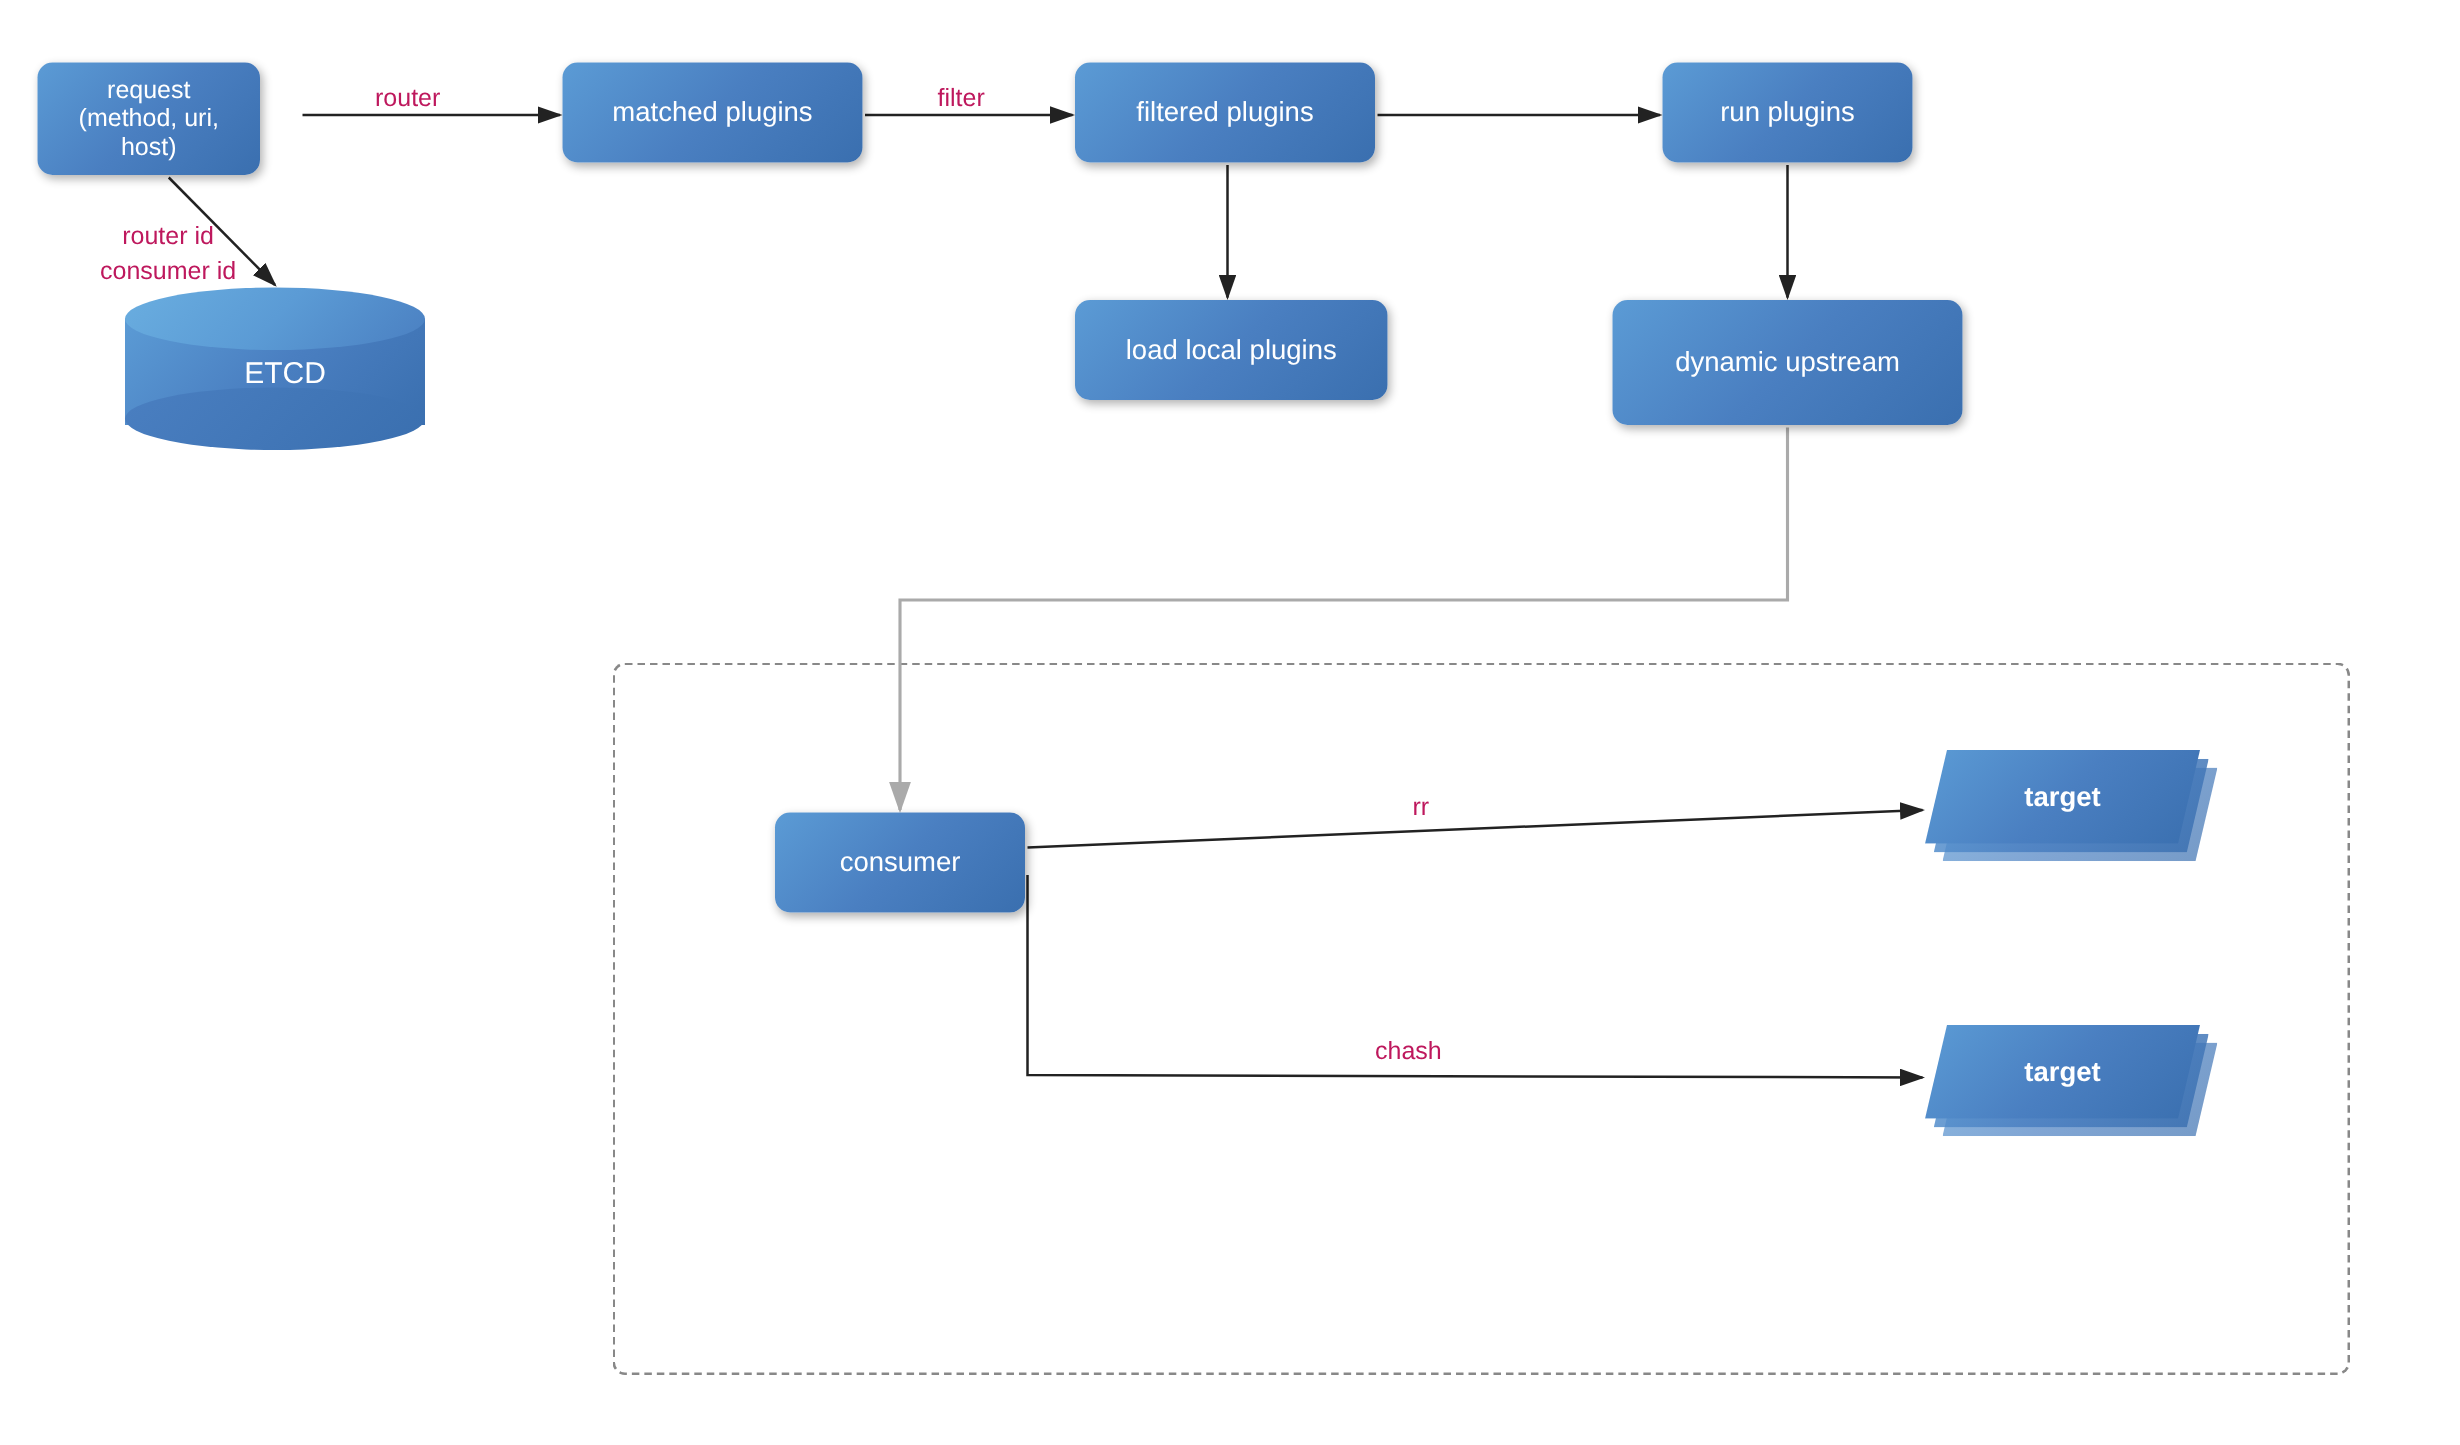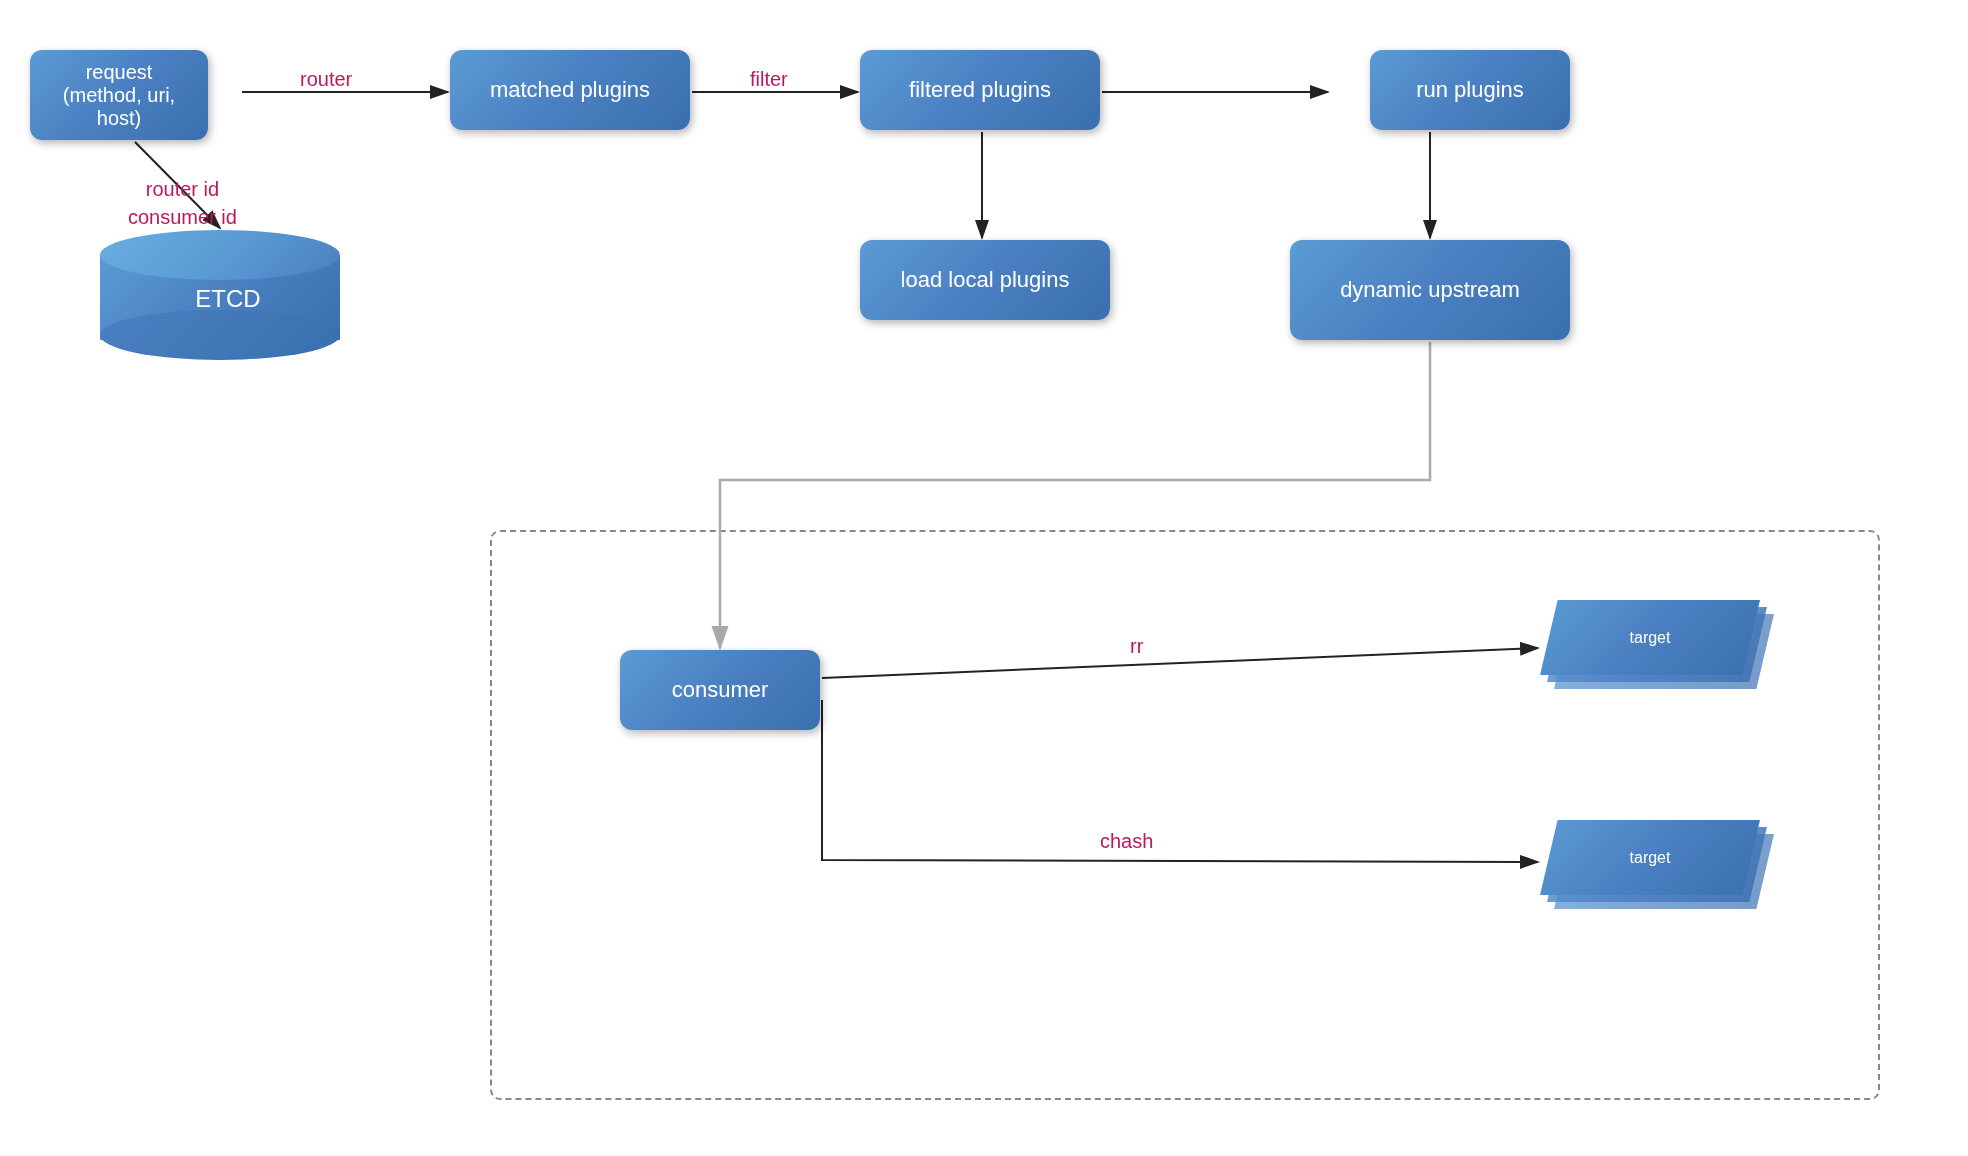--- a/index.html
+++ b/index.html
@@ -47,21 +47,20 @@
       left: 860px;
       top: 50px;
       width: 240px;
       height: 80px;
     }
     .node-run {
       left: 1330px;
       top: 50px;
       width: 200px;
       height: 80px;
-      margin-left: 40px;
     }
     .node-load-local {
       left: 860px;
       top: 240px;
       width: 250px;
       height: 80px;
     }
     .node-dynamic {
       left: 1290px;
       top: 240px;
@@ -126,22 +125,22 @@
     }
     .target-shape {
       width: 220px;
       height: 75px;
       background: linear-gradient(135deg, #5b9bd5 0%, #4a7fc1 50%, #3a6faf 100%);
       clip-path: polygon(8% 0%, 100% 0%, 92% 100%, 0% 100%);
       display: flex;
       align-items: center;
       justify-content: center;
       color: white;
-      font-size: 16px;
-      font-weight: 400;
+      font-size: 22px;
+      font-weight: 700;
       position: absolute;
     }
     .target-stack-1 {
       top: 14px;
       left: 14px;
       opacity: 0.7;
     }
     .target-stack-2 {
       top: 7px;
       left: 7px;
@@ -219,21 +218,21 @@
 
     <polyline points="1430,342 1430,480 720,480 720,648" stroke="#aaa" stroke-width="2.5" fill="none" marker-end="url(#arrowGray)"></polyline>
 
     <polyline points="822,678 1538,648" stroke="#222" stroke-width="2" fill="none" marker-end="url(#arrowBlack)"></polyline>
 
     <polyline points="822,700 822,860 1538,862" stroke="#222" stroke-width="2" fill="none" marker-end="url(#arrowBlack)"></polyline>
   </svg>
 
   <div class="arrow-label" style="left:300px; top:68px;">router</div>
   <div class="arrow-label" style="left:750px; top:68px;">filter</div>
-  <div class="arrow-label" style="left:80px; top:175px; line-height:1.4; text-align:center;margin-left:48px;">router id<br>consumer id</div>
+  <div class="arrow-label" style="left:80px; top:175px; line-height:1.4; text-align:center;">router id<br>consumer id</div>
   <div class="arrow-label" style="left:1130px; top:635px;">rr</div>
   <div class="arrow-label" style="left:1100px; top:830px;">chash</div>
 
   <div class="node node-request">request<br>(method, uri, host)</div>
   <div class="node node-filtered">filtered plugins</div>
   <div class="node node-matched">matched plugins</div>
   <div class="node node-run">run plugins</div>
 
   <div class="etcd-container">
     <div class="etcd-body"></div>

